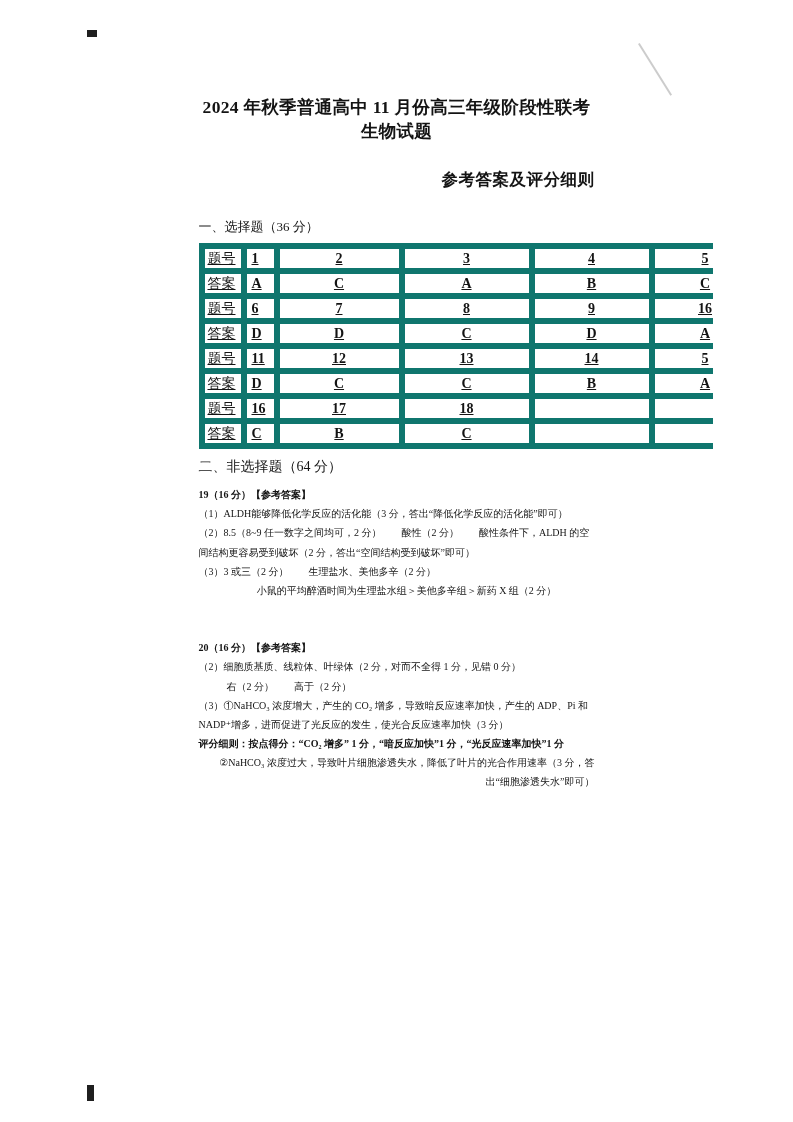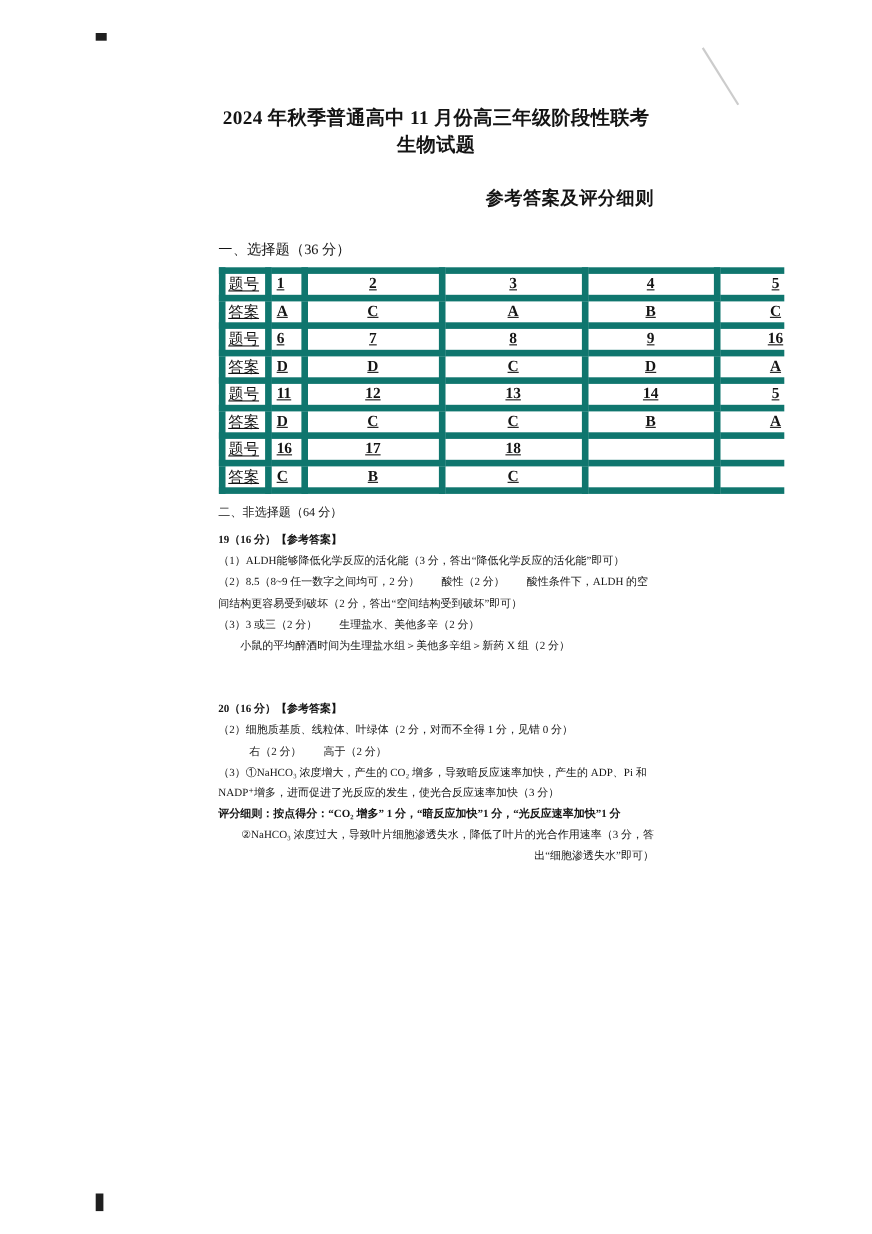--- a/index.html
+++ b/index.html
@@ -33,21 +33,21 @@
     height:25px;
     font-size:14px;
     padding:0 3px;
     vertical-align:middle;
     text-decoration:underline;
   }
   td.row-label { text-align:left; padding-left:5px; font-weight:normal; }
   td.cell { font-weight:bold; text-align:center; }
   td.cell.first { text-align:left; padding-left:5px; }
 
-  .sec2-heading { font-size:11px; margin-top:9px; }
+  .sec2-heading { font-size:14px; margin-top:9px; }
 
   .qblock { margin-top:9px; }
   .qblock.q20 { margin-top:38px; }
 
   .ans-line {
     font-size:10px;
     line-height:1.92;
     white-space:pre-wrap;
   }
   .ans-line.bold { font-weight:bold; }
@@ -157,21 +157,21 @@
         </tbody>
     </table>
 
     <div class="sec2-heading">二、非选择题（64 分）</div>
 
     <div class="qblock q19">
         <p class="ans-line bold">19（16 分）【参考答案】</p>
         <p class="ans-line">（1）ALDH能够降低化学反应的活化能（3 分，答出“降低化学反应的活化能”即可）</p>
         <p class="ans-line">（2）8.5（8~9 任一数字之间均可，2 分）　　酸性（2 分）　　酸性条件下，ALDH 的空间结构更容易受到破坏（2 分，答出“空间结构受到破坏”即可）</p>
         <p class="ans-line">（3）3 或三（2 分）　　生理盐水、美他多辛（2 分）</p>
-        <p class="ans-line" style="text-indent: 2em;">小鼠的平均醉酒时间为生理盐水组＞美他多辛组＞新药 X 组（2 分）</p>
+        <p class="ans-line" style="text-indent: 2em; text-align: center;">小鼠的平均醉酒时间为生理盐水组＞美他多辛组＞新药 X 组（2 分）</p>
       </div>
 
     <div class="qblock q20">
         <p class="ans-line bold">20（16 分）【参考答案】</p>
         <p class="ans-line">（2）细胞质基质、线粒体、叶绿体（2 分，对而不全得 1 分，见错 0 分）</p>
         <p class="ans-line" style="text-indent: 2.8em;">右（2 分）　　高于（2 分）</p>
         <p class="ans-line">（3）①NaHCO₃ 浓度增大，产生的 CO₂ 增多，导致暗反应速率加快，产生的 ADP、Pi 和 NADP⁺增多，进而促进了光反应的发生，使光合反应速率加快（3 分）</p>
         <p class="ans-line bold">评分细则：按点得分：“CO₂ 增多” 1 分，“暗反应加快”1 分，“光反应速率加快”1 分</p>
         <p class="ans-line" style="text-indent: 1em; text-align: right;">②NaHCO₃ 浓度过大，导致叶片细胞渗透失水，降低了叶片的光合作用速率（3 分，答出“细胞渗透失水”即可）</p>
       </div>

